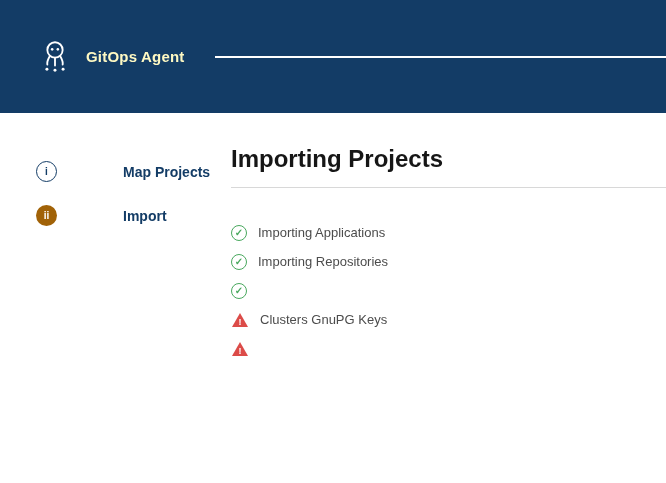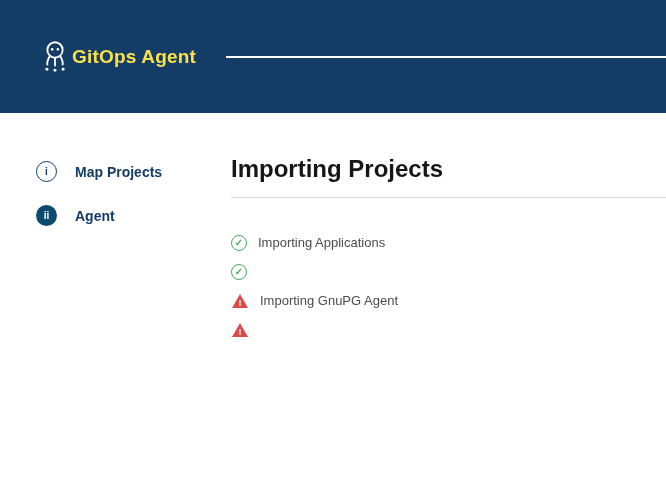--- a/index.html
+++ b/index.html
@@ -13,23 +13,24 @@
   
   .header {
     height: 113px;
     background: #133c66;
     display: flex;
     align-items: center;
     padding-left: 38px;
   }
   .logo { flex: 0 0 auto; display: flex; align-items: center; }
   .app-title {
-    color: #fde047;
-    font-size: 19px;
-    font-weight: 700;
+    color: #fef9c3;
+    font-size: 15px;
+    font-weight: 700;
+    margin-left: 14px;
     letter-spacing: 0.2px;
     white-space: nowrap;
   }
   .header-line {
     flex: 1;
     height: 2px;
     background: #ffffff;
     margin-left: 30px;
   }
 
@@ -58,30 +59,31 @@
     font-size: 10px;
     font-weight: 600;
     flex: 0 0 auto;
   }
   .step-outline .step-badge {
     border: 1px solid #133c66;
     color: #133c66;
     background: #ffffff;
   }
   .step-filled .step-badge {
-    background: #0c4a6e;
+    background: #a16207;
     color: #ffffff;
   }
   .step-label {
     color: #133c66;
     font-size: 14px;
     font-weight: 600;
-  }
-
-  .main { flex: 1; padding-top: 42px; }
+    margin-left: 48px;
+  }
+
+  .main { flex: 1; padding-top: 32px; }
   .main-title {
     font-size: 24px;
     font-weight: 700;
     color: #161616;
     line-height: 1.15;
   }
   .divider {
     height: 1px;
     background: #d8d8d8;
     margin-top: 14px;
@@ -170,43 +172,47 @@
 
 <div class="content">
 
   <div class="sidebar">
     <div class="step step-outline">
       <span class="step-badge">i</span>
       <span class="step-label">Map Projects</span>
     </div>
     <div class="step step-filled">
       <span class="step-badge">ii</span>
-      <span class="step-label">Agent</span>
+      <span class="step-label">Import</span>
     </div>
   </div>
 
   <div class="main">
     <h1 class="main-title">Importing Projects</h1>
     <div class="divider"></div>
 
     <div class="items">
 
       <div class="item">
         <span class="status-icon status-success"></span>
         <span>Importing Applications</span>
       </div>
 
-
       <div class="item">
         <span class="status-icon status-success"></span>
+        <span>Importing Repositories</span>
+      </div>
+
+      <div class="item">
+        <span class="status-icon status-success"></span>
       </div>
 
       <div class="item">
         <span class="status-icon status-error"></span>
-        <span>Importing GnuPG Agent</span>
+        <span>Clusters GnuPG Keys</span>
       </div>
 
 
       <div class="item">
         <span class="status-icon status-error"></span>
       </div>
 
     </div>
   </div>
 

